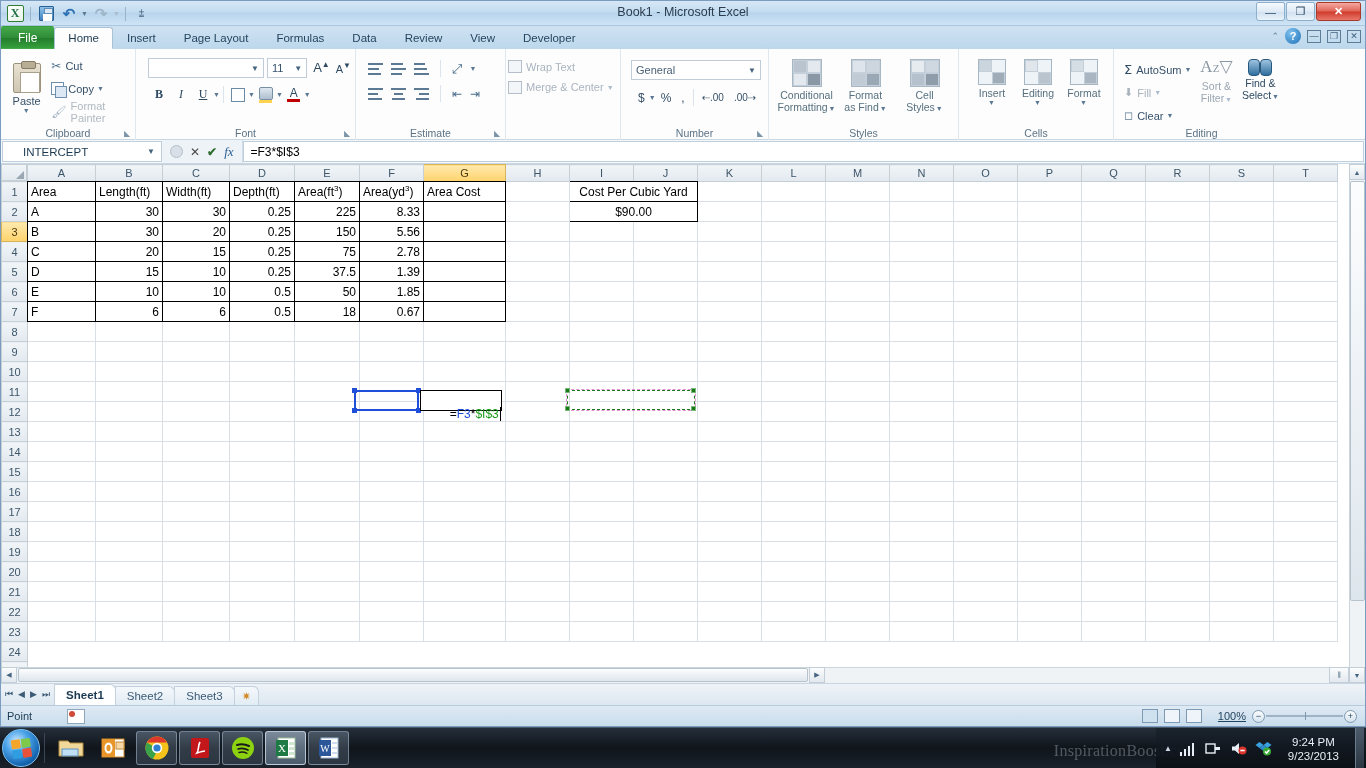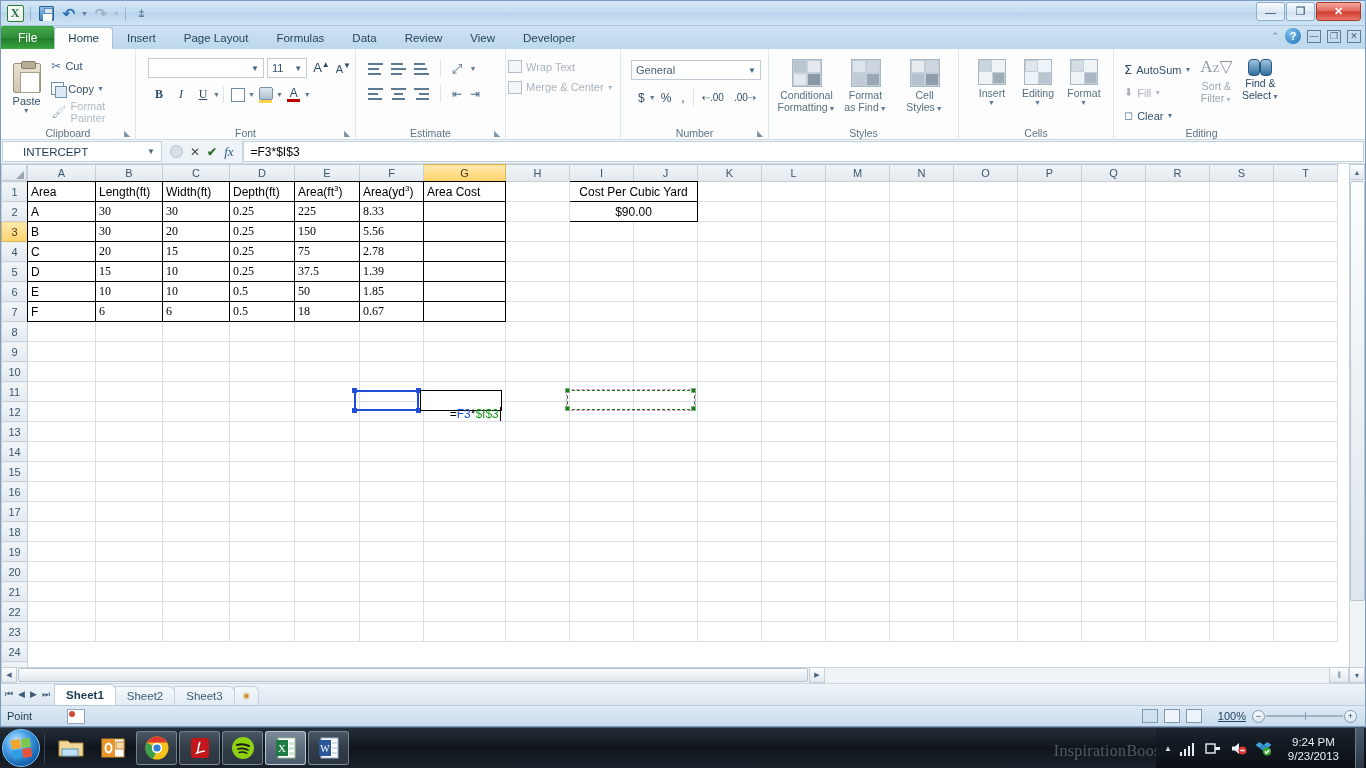--- a/index.html
+++ b/index.html
@@ -221,21 +221,21 @@
     font-weight:normal; height:17px;
   }
   .colhdr.sel, .rowhdr.sel {
     background:linear-gradient(180deg,#ffe9ae 0%,#ffd36b 100%);
     color:#4a3a10; border-color:#d8b45a;
   }
   td.cell {
     border-right:1px solid #d9dfe4; border-bottom:1px solid #d9dfe4;
     height:20px; font-size:12px; color:#000; padding:0 3px; overflow:hidden; white-space:nowrap;
   }
-  td.cell.r { text-align:left;font-family:Liberation Serif, serif; }
+  td.cell.r { text-align:right; }
   td.cell.c { text-align:center; }
   .bx { border:1px solid #000 !important; }
   .bx-l { border-left:1px solid #000 !important; }
   .bx-r { border-right:1px solid #000 !important; }
   .bx-t { border-top:1px solid #000 !important; }
   .bx-b { border-bottom:1px solid #000 !important; }
 
   .corner-box {
     position:absolute;left:0;top:0;width:26px;height:17px;
     background:linear-gradient(180deg,#f1f5f8,#e2e9ef);
@@ -387,20 +387,21 @@
         <span class="tiny-caret">▼</span>
         <div class="qat-btn">
             <span class="arrow-redo">↷</span>
           </div>
         <span class="tiny-caret dim">▼</span>
         <div class="qat-sep"></div>
         <div class="qat-btn">
             <span class="qat-more">⩲</span>
           </div>
       </div>
+      <div class="win-title">Book1  -  Microsoft Excel</div>
       <div class="winbtns">
         <div class="winbtn">—</div>
         <div class="winbtn">❐</div>
         <div class="winbtn close">✕</div>
       </div>
     </div>
 
     <div class="tabstrip">
       <div class="tab file">File</div>
       <div class="tab active">Home</div>

